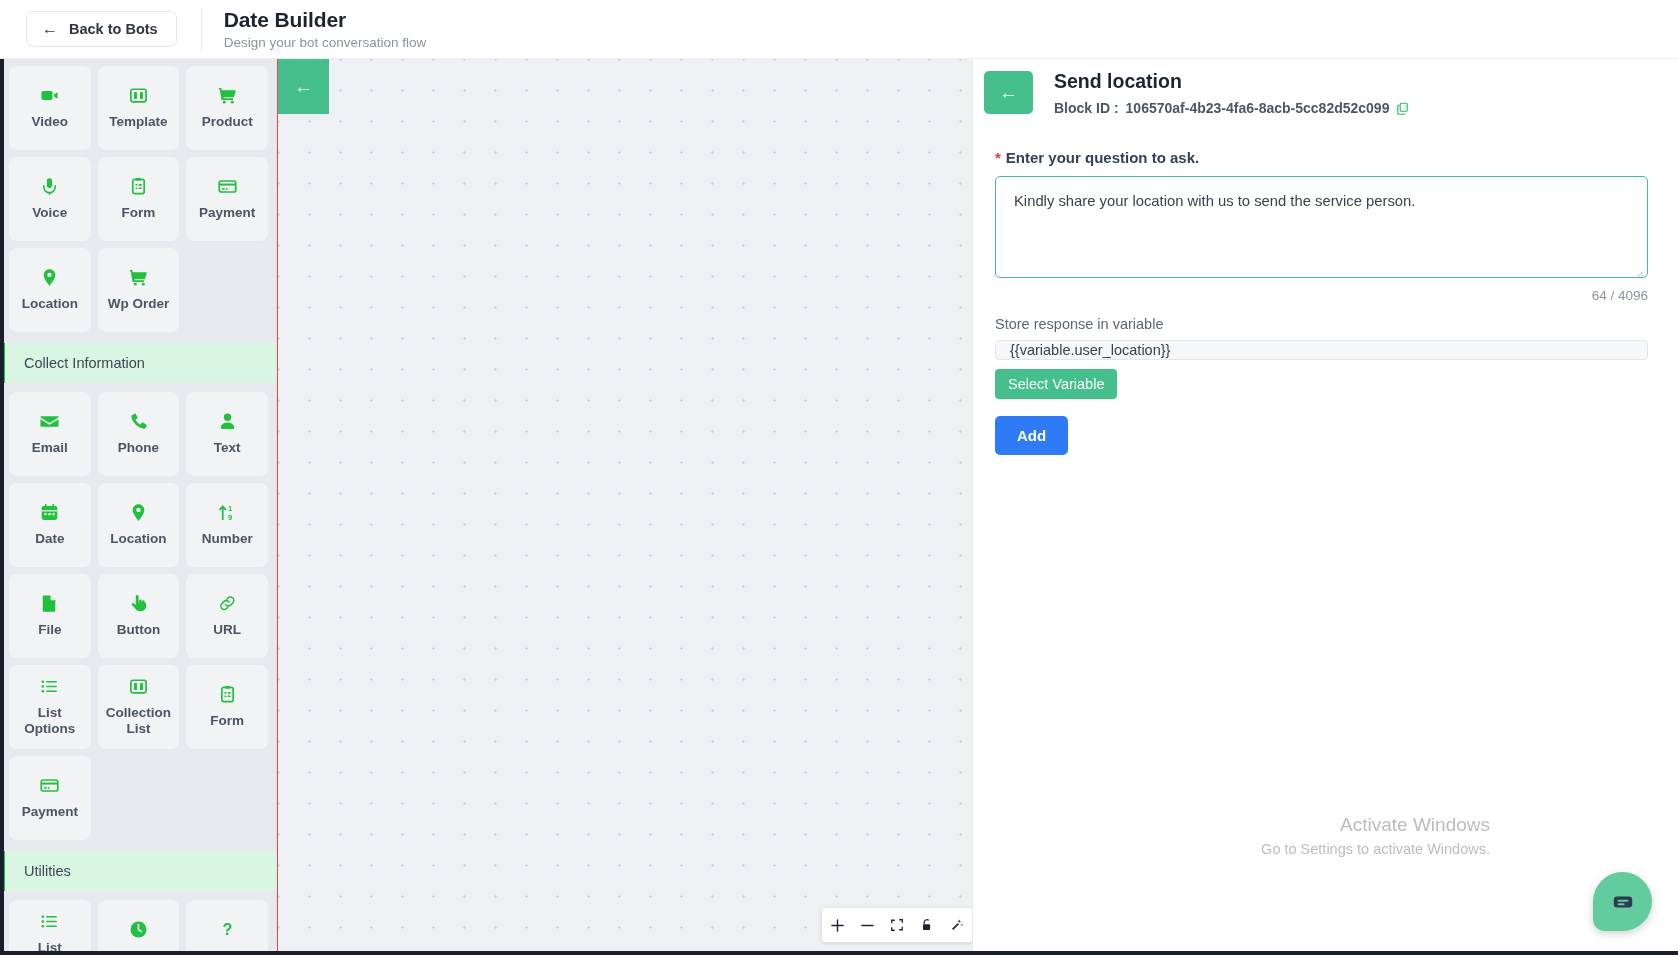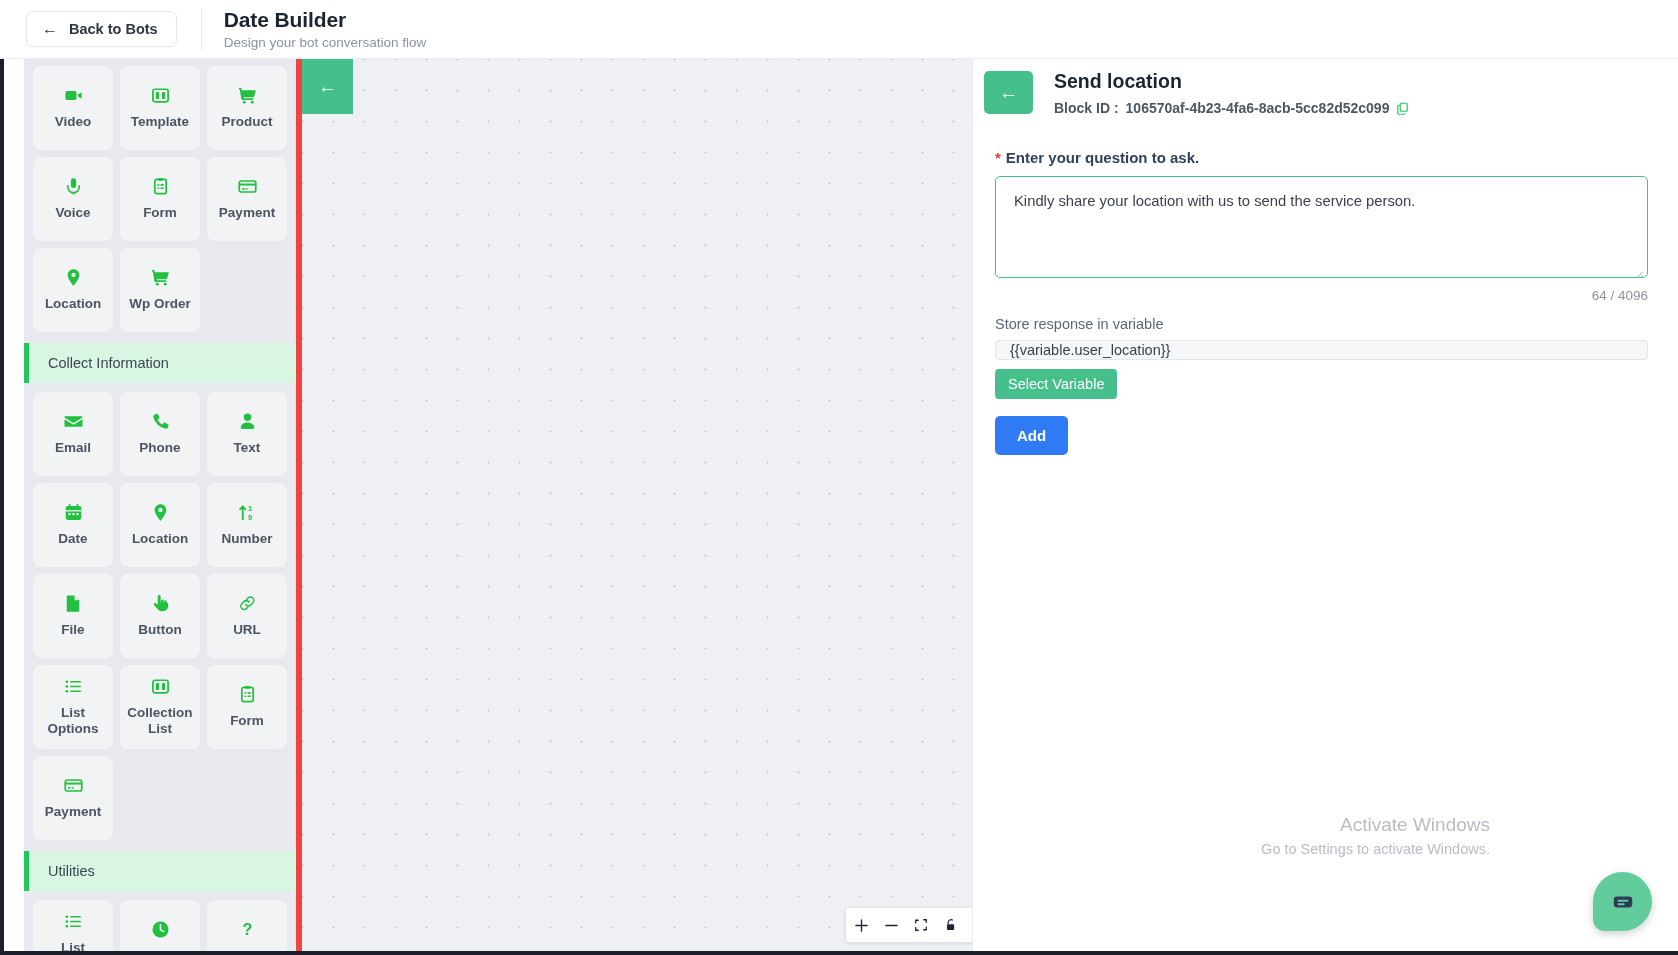--- a/index.html
+++ b/index.html
@@ -44,22 +44,21 @@
     flex: 1; display: flex; min-height: 0;
     position: relative;
   }
 
   
   .sidebar {
     width: 278px; min-width: 278px;
     background: #e7e9ee;
     overflow: hidden;
     position: relative;
-    border-right: 6px solid #ef4444;
-    margin-left: 24px;
+    border-right: 1px solid #ef4444;
   }
   .sidebar-scroll {
     position: absolute; inset: 0;
     overflow: hidden;
     padding: 0 0 0 0;
   }
   .sb-grid {
     display: grid;
     grid-template-columns: repeat(3, 1fr);
     gap: 7px;

